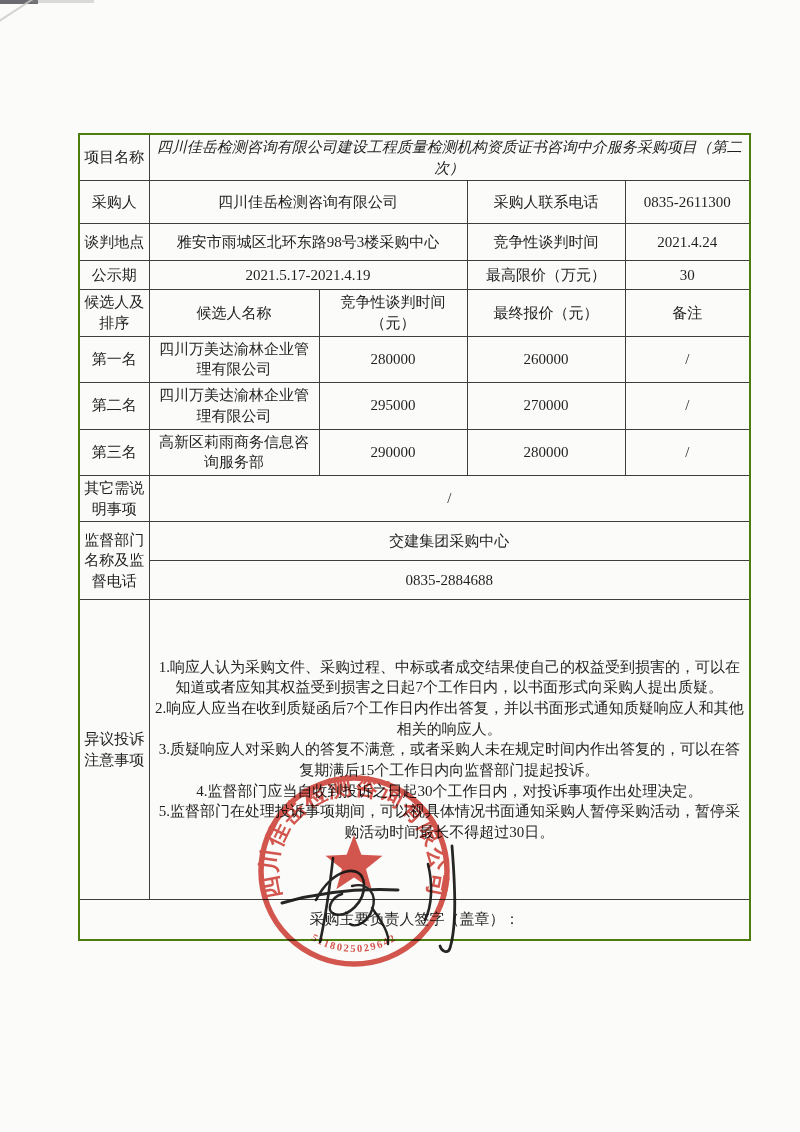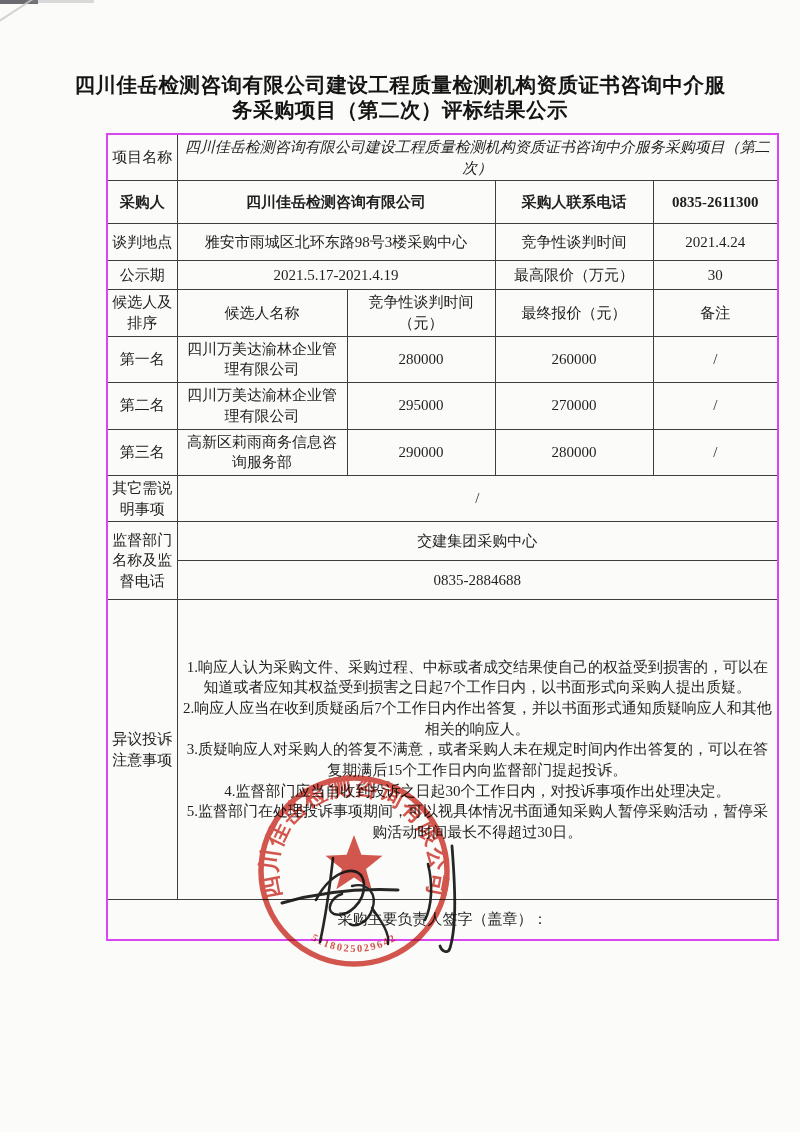--- a/index.html
+++ b/index.html
@@ -15,33 +15,32 @@
   
   .doc-title{
     position:absolute;top:72px;left:70px;width:660px;text-align:center;
     font-family:"Liberation Sans","DejaVu Sans",sans-serif;
     font-weight:bold;font-size:20.5px;line-height:25px;letter-spacing:.5px;color:#141414;
   }
   
   table.main{
     position:absolute;left:78px;top:133px;width:671px;
     border-collapse:collapse;table-layout:fixed;
-    border:2px solid #d946ef;
-    margin-left:28px;
+    border:2px solid #4d7c0f;
   }
   table.main td{
     border:1.4px solid #3e3e3e;
     font-size:15px;line-height:1.38;
     text-align:center;vertical-align:middle;
     padding:2px 4px;overflow:hidden;
   }
   td.lbl{padding:2px 3px;color:#222;}
   td.leftcell{text-align:left;padding:3px 10px 3px 9px;line-height:1.5;font-size:15.2px;font-style:italic;}
   tr.r-project{height:43px;}
-  tr.r-purchaser{height:43px;font-weight:bold;}
+  tr.r-purchaser{height:43px;}
   tr.r-negotiation{height:37px;padding-left:13px;}
   tr.r-publicity{height:29px;}
   tr.r-candhead{height:37px;}
   tr.r-cand1{height:40px;}
   tr.r-cand2{height:39px;}
   tr.r-cand3{height:38px;}
   tr.r-other{height:44px;}
   tr.r-sup{height:39px;}
   tr.r-objection{height:300px;}
   tr.r-sign{height:40px;}
@@ -63,21 +62,20 @@
 </style>
 </head>
 <body>
 
 <div id="page">
 
   <div class="smudge"></div>
   <div class="smudge2"></div>
   <div class="scratch"></div>
 
-  <div class="doc-title">四川佳岳检测咨询有限公司建设工程质量检测机构资质证书咨询中介服务采购项目（第二次）评标结果公示</div>
 
   <table class="main">
     <colgroup>
       <col style="width:70px">
         <col style="width:170px">
         <col style="width:148px">
       <col style="width:158px">
         <col style="width:125px">
     </colgroup>
     <tbody>

